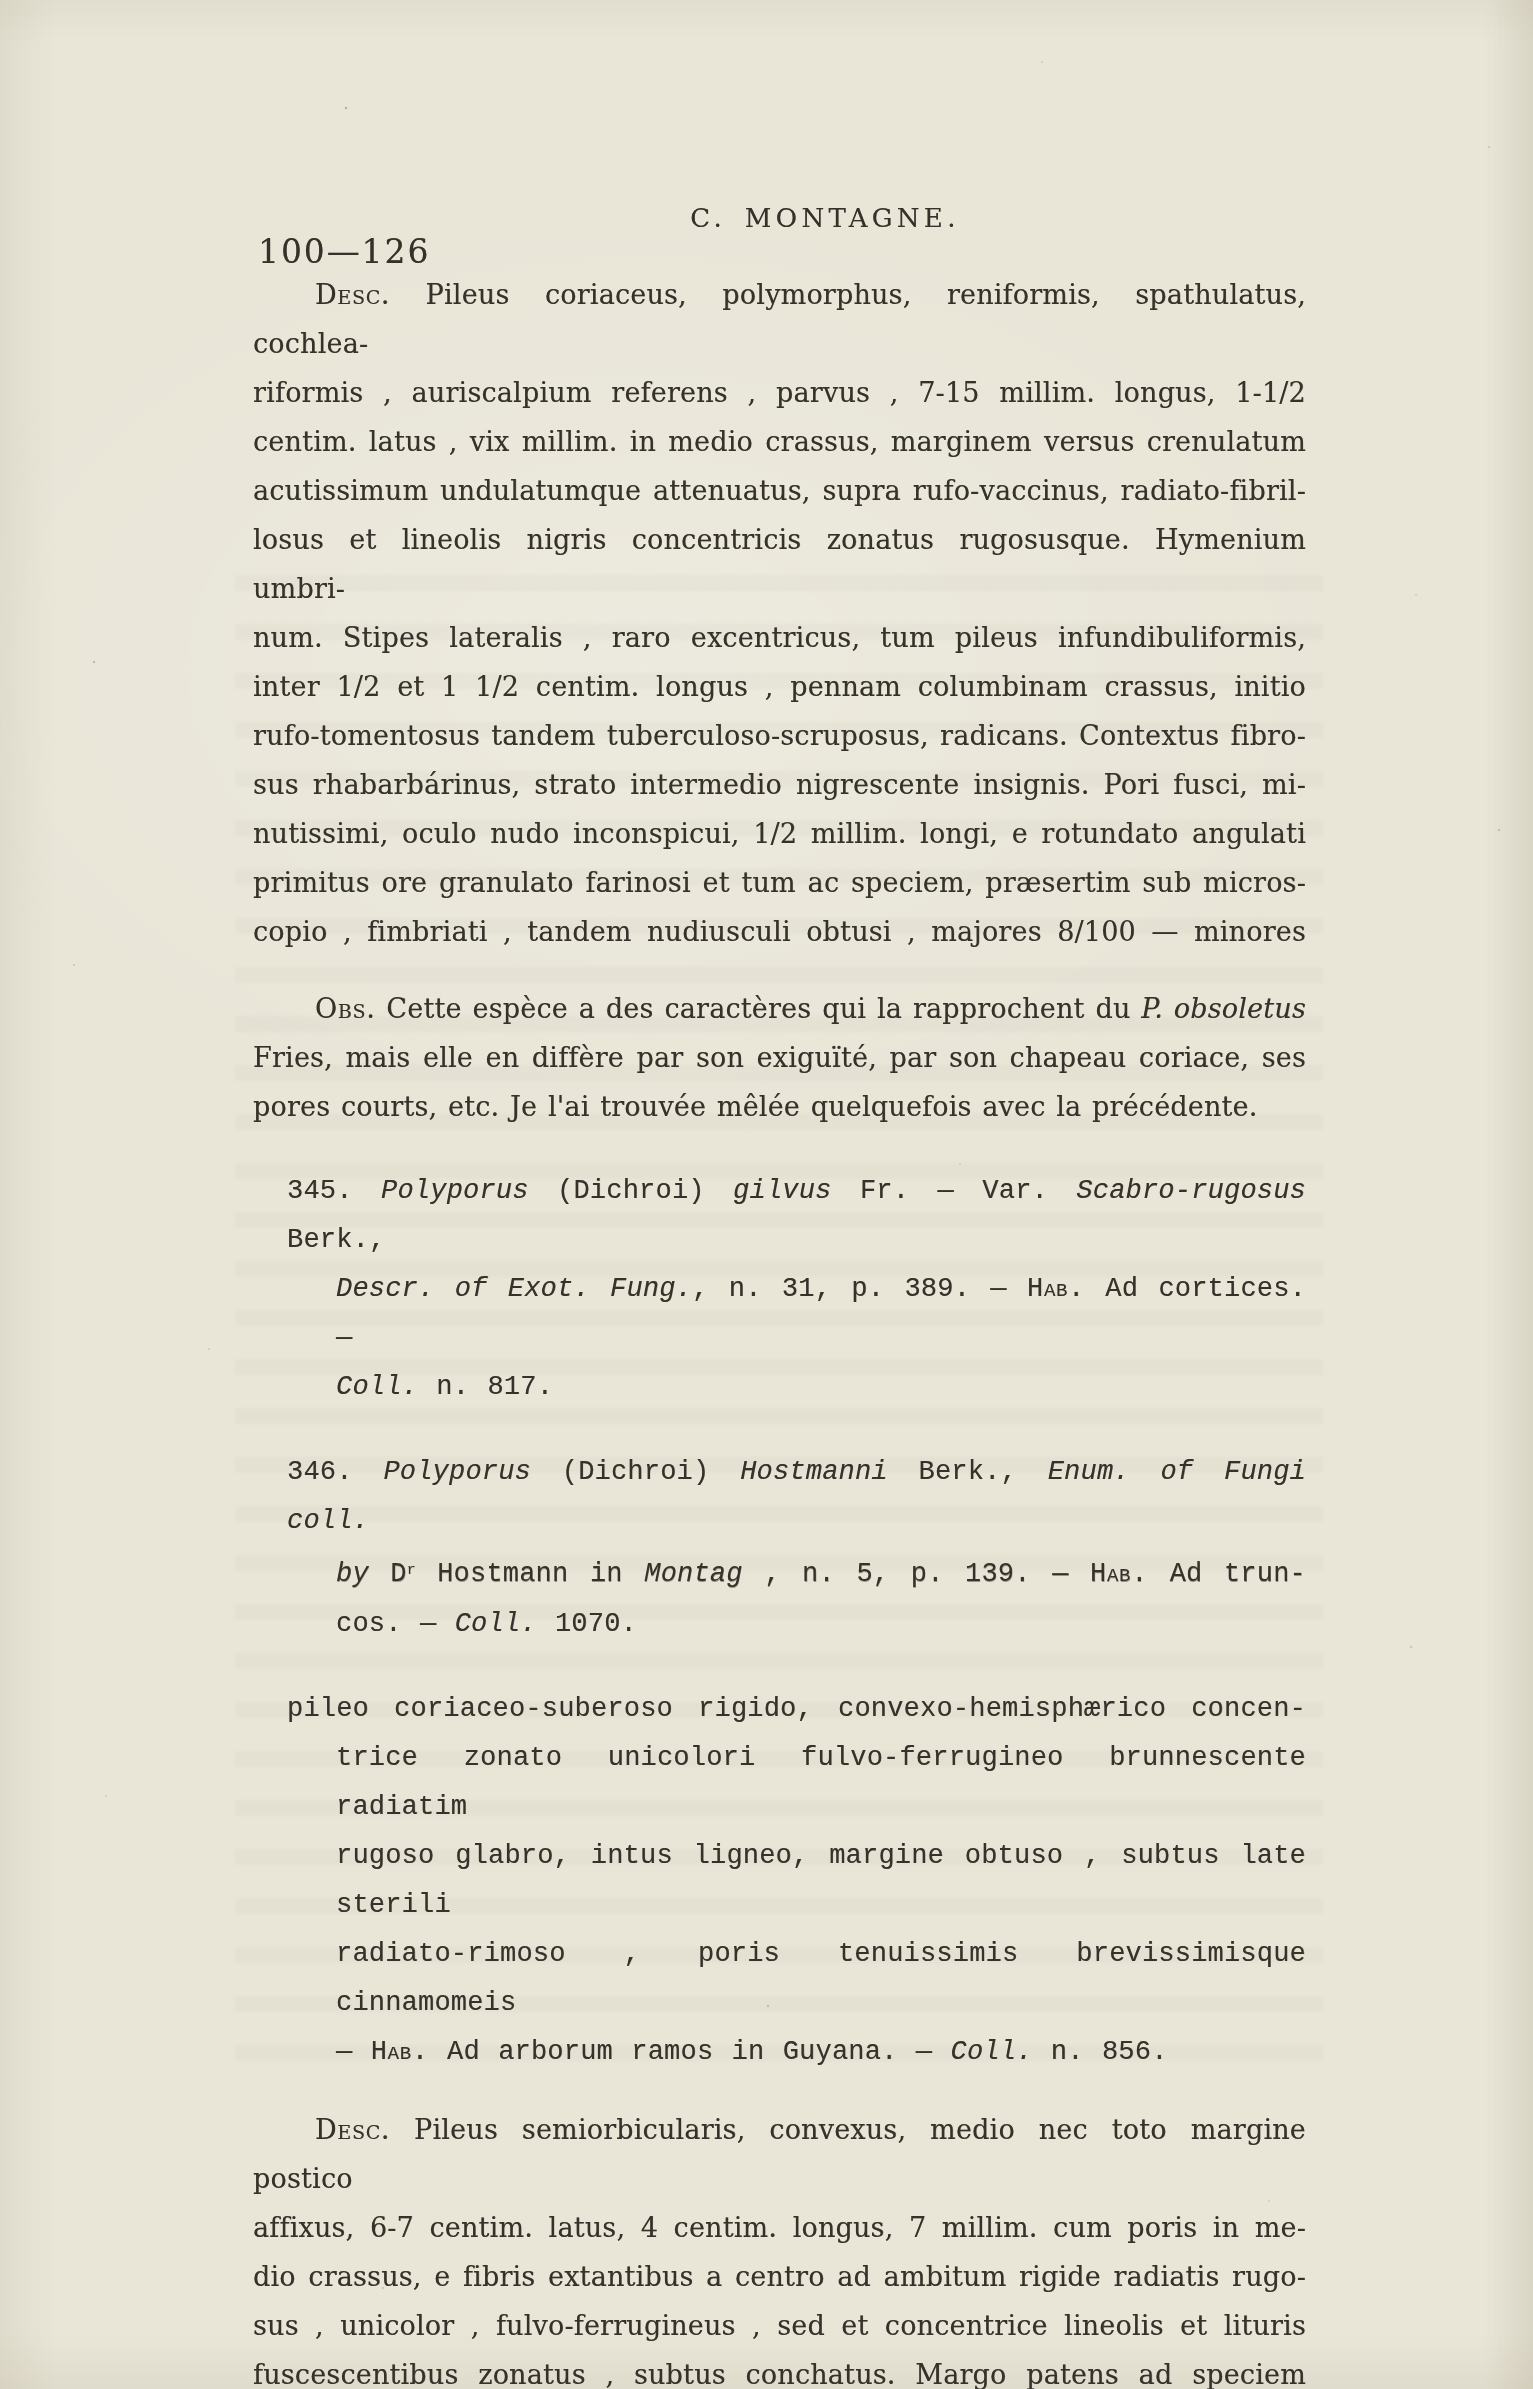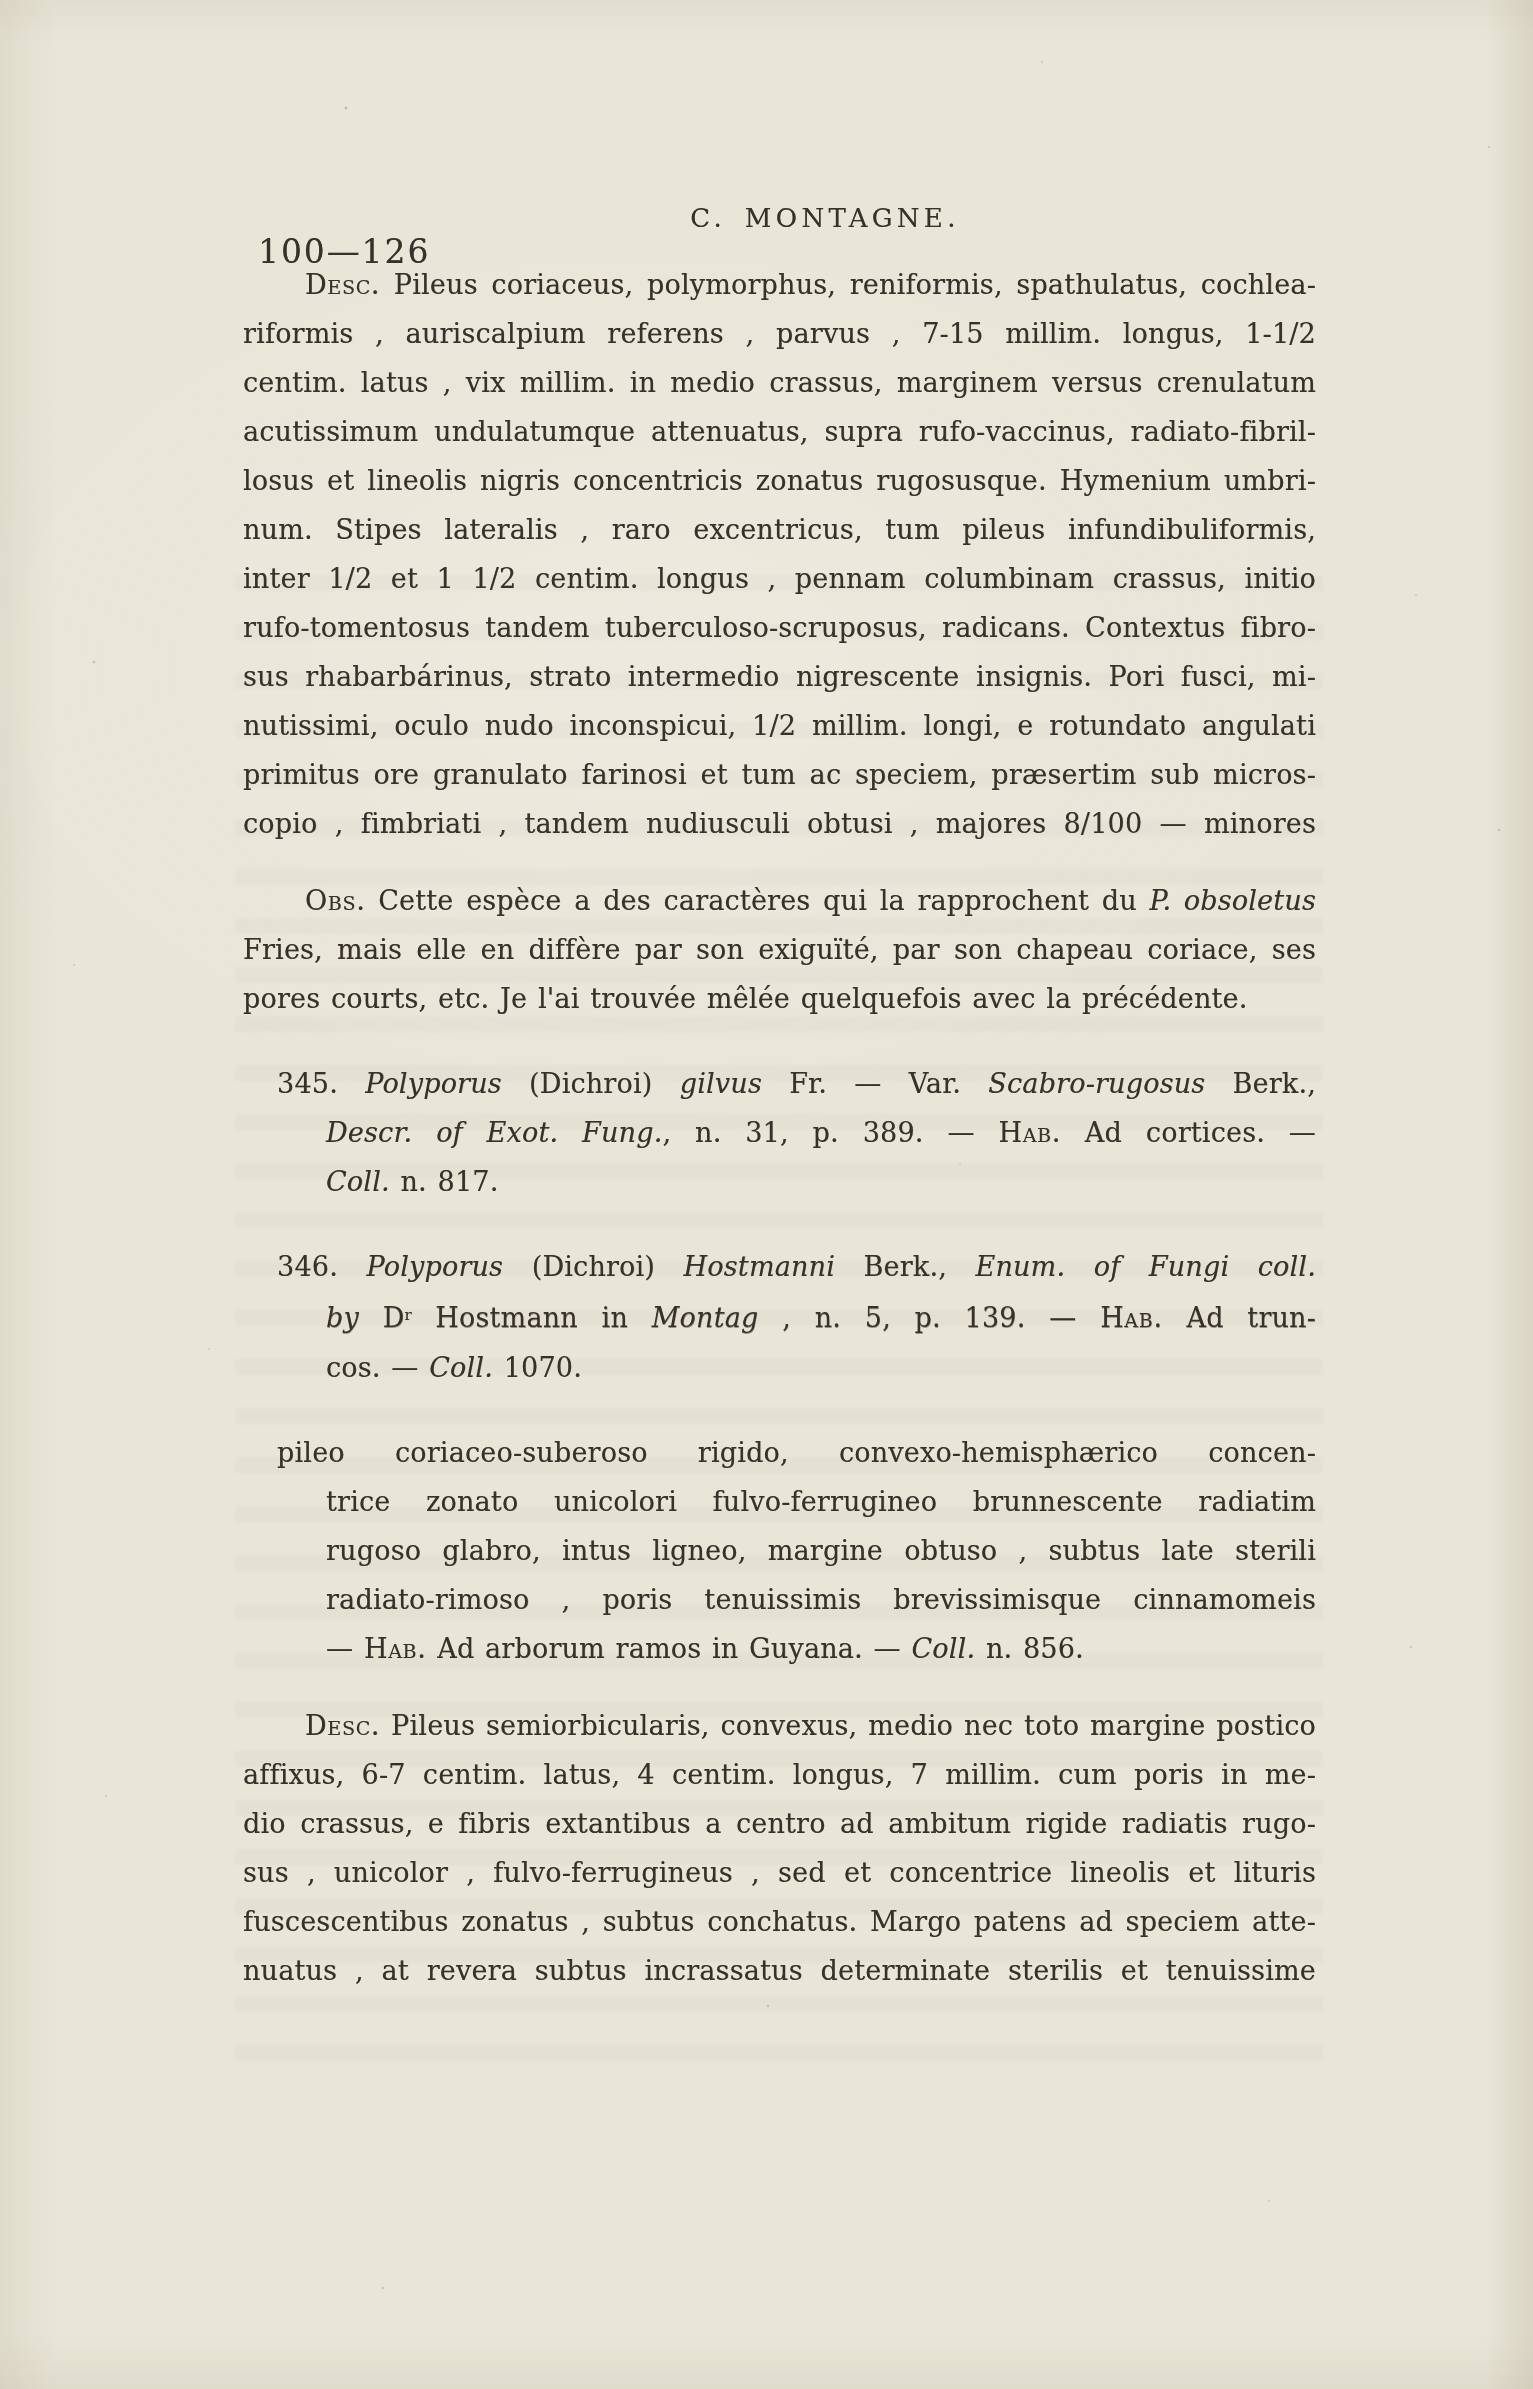--- a/index.html
+++ b/index.html
@@ -60,23 +60,23 @@
     white-space: nowrap;
   }
 
   .text-column {
     position: absolute; left: 238px; top: 255px; width: 1083px;
     font-size: 27px; line-height: 49px;
     letter-spacing: 0.2px; word-spacing: 1.9px;
     text-shadow: 0.3px 0.4px 0.5px rgba(55,45,35,0.45);
   }
 
-  .block { margin: 5px; }
+  .block { margin: 15px; }
   .block + .block { margin-top: 28.4px; }
-  .block.entry { margin-top: 36px; }
+  .block.entry { margin-top: 36px; font-family: Liberation Mono, monospace; }
 
   .line { text-align: justify; text-align-last: justify; }
   .line.end { text-align-last: left; }
 
   .block.para .line:first-child { text-indent: 62px; }
   .block.entry .line { padding-left: 83px; }
   .block.entry .line:first-child { padding-left: 34px; }
 
   .it  { font-style: italic; }
   .sc  { font-variant-caps: small-caps; letter-spacing: 0.7px; }

